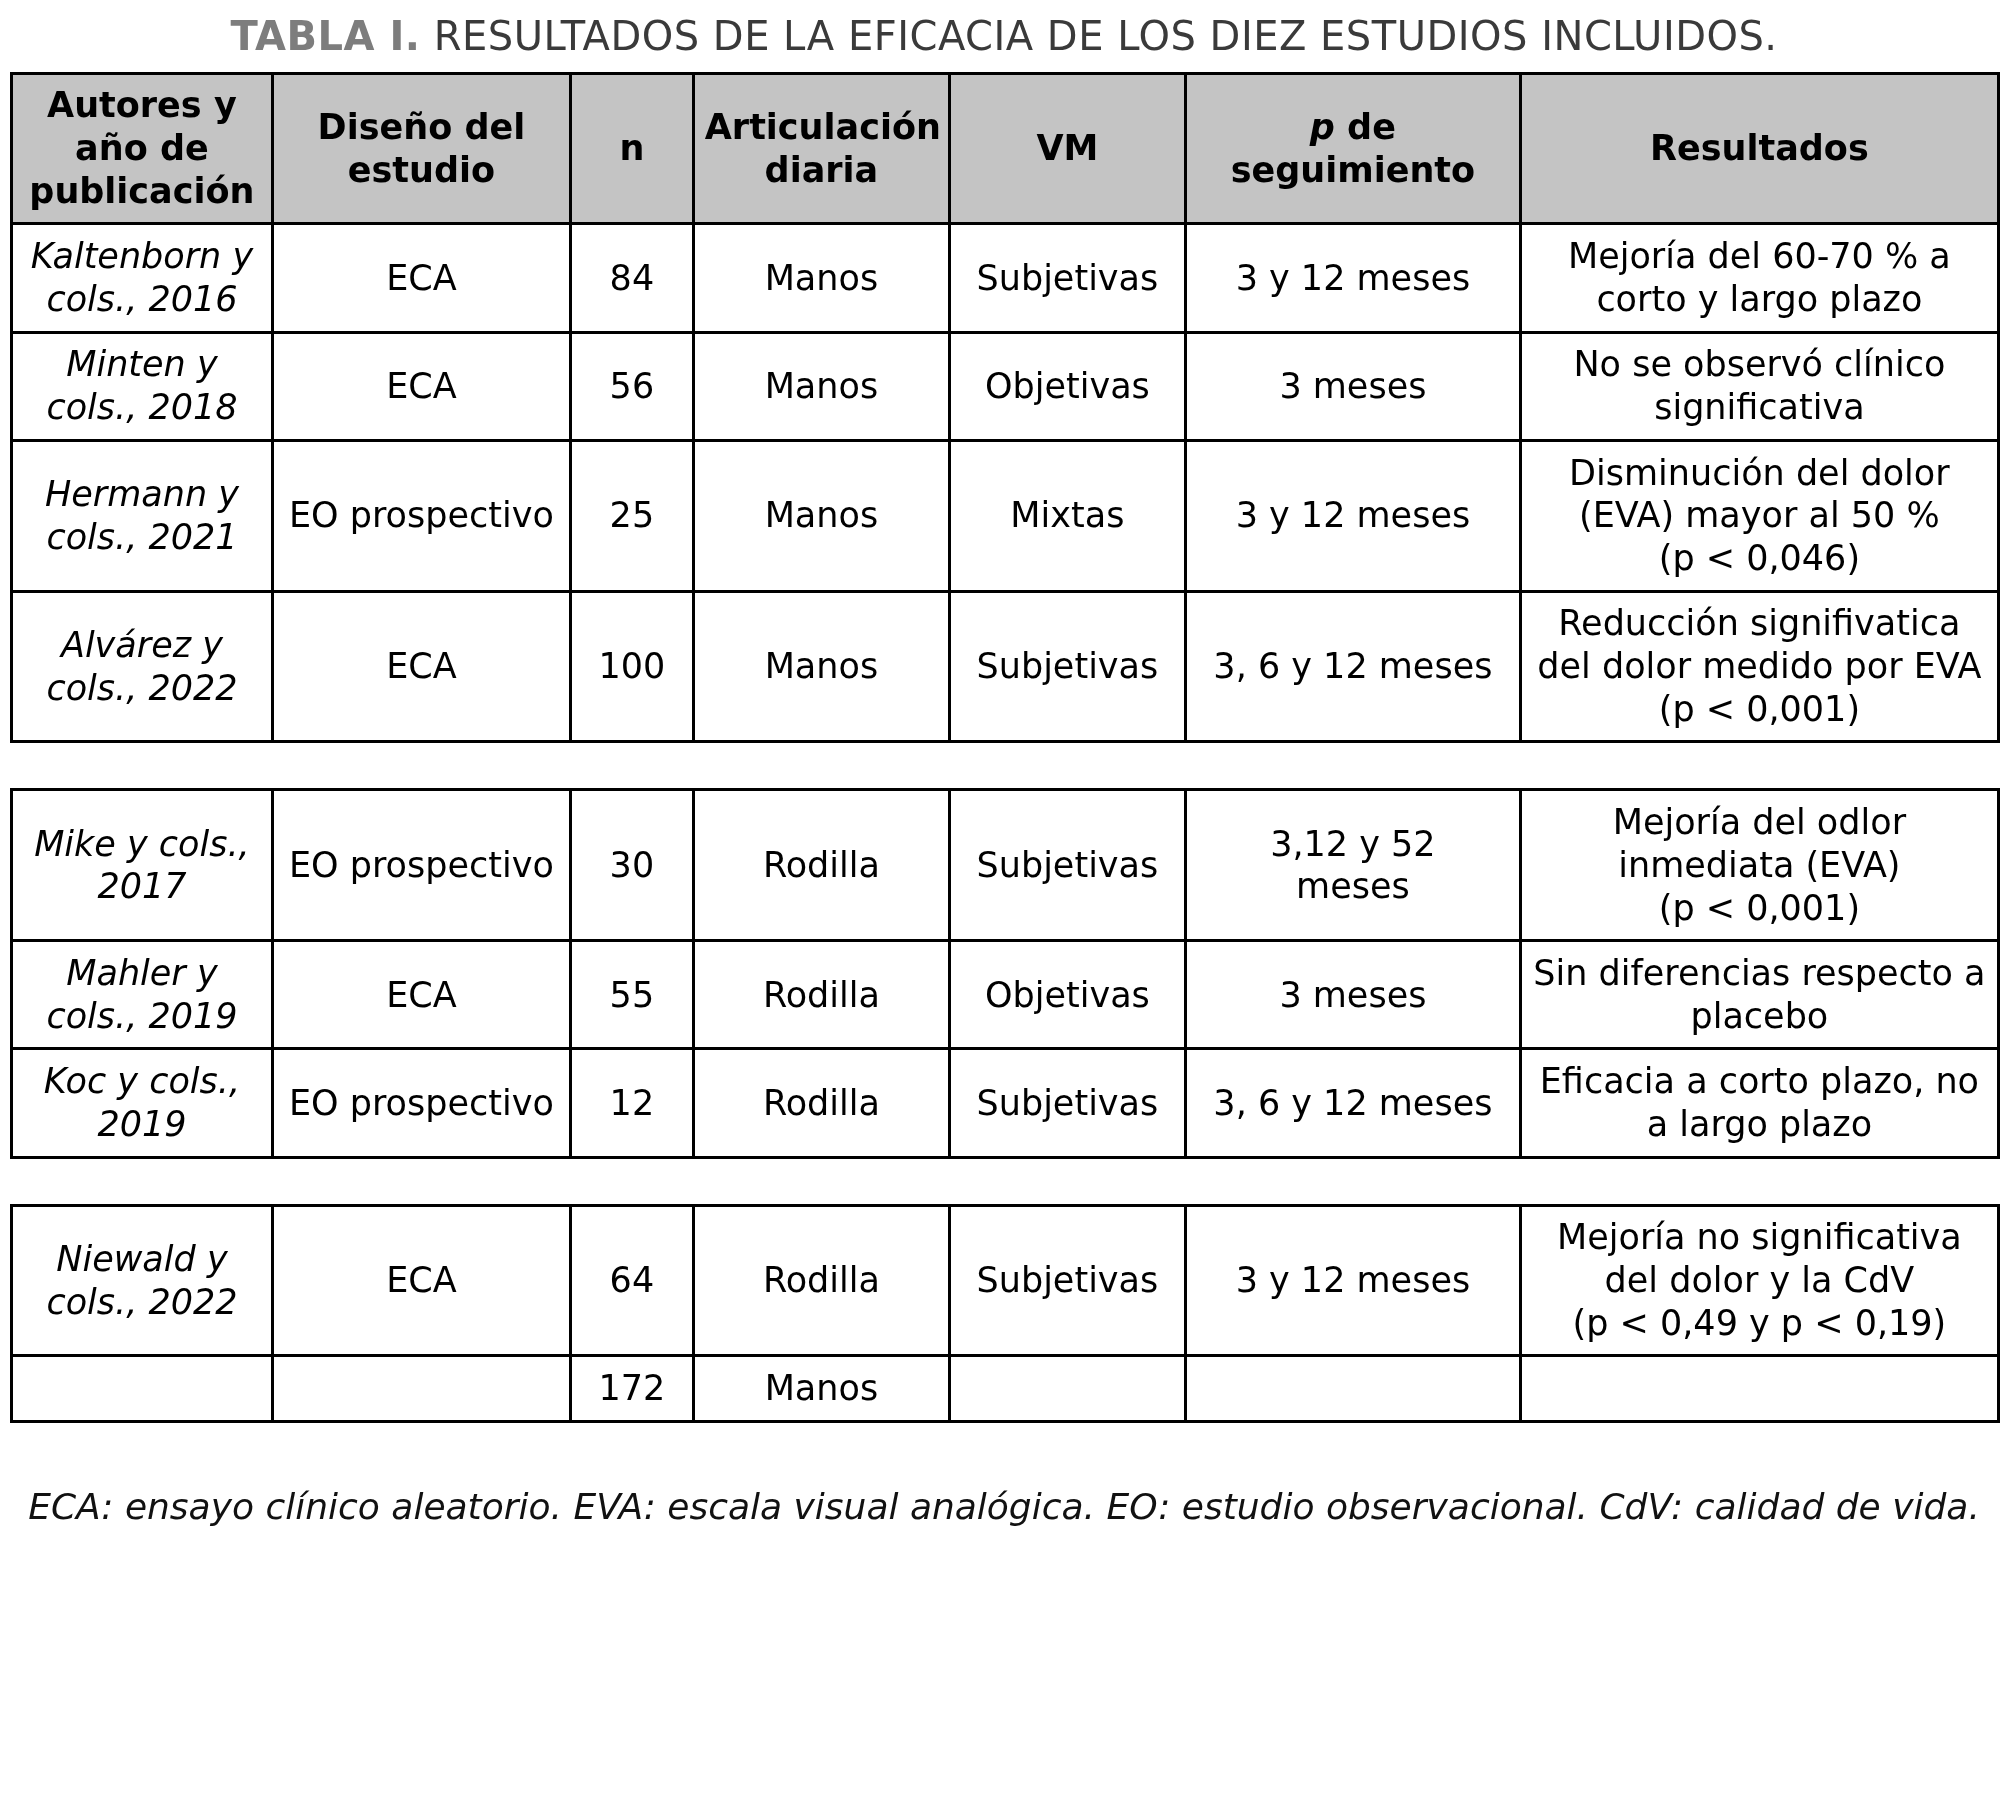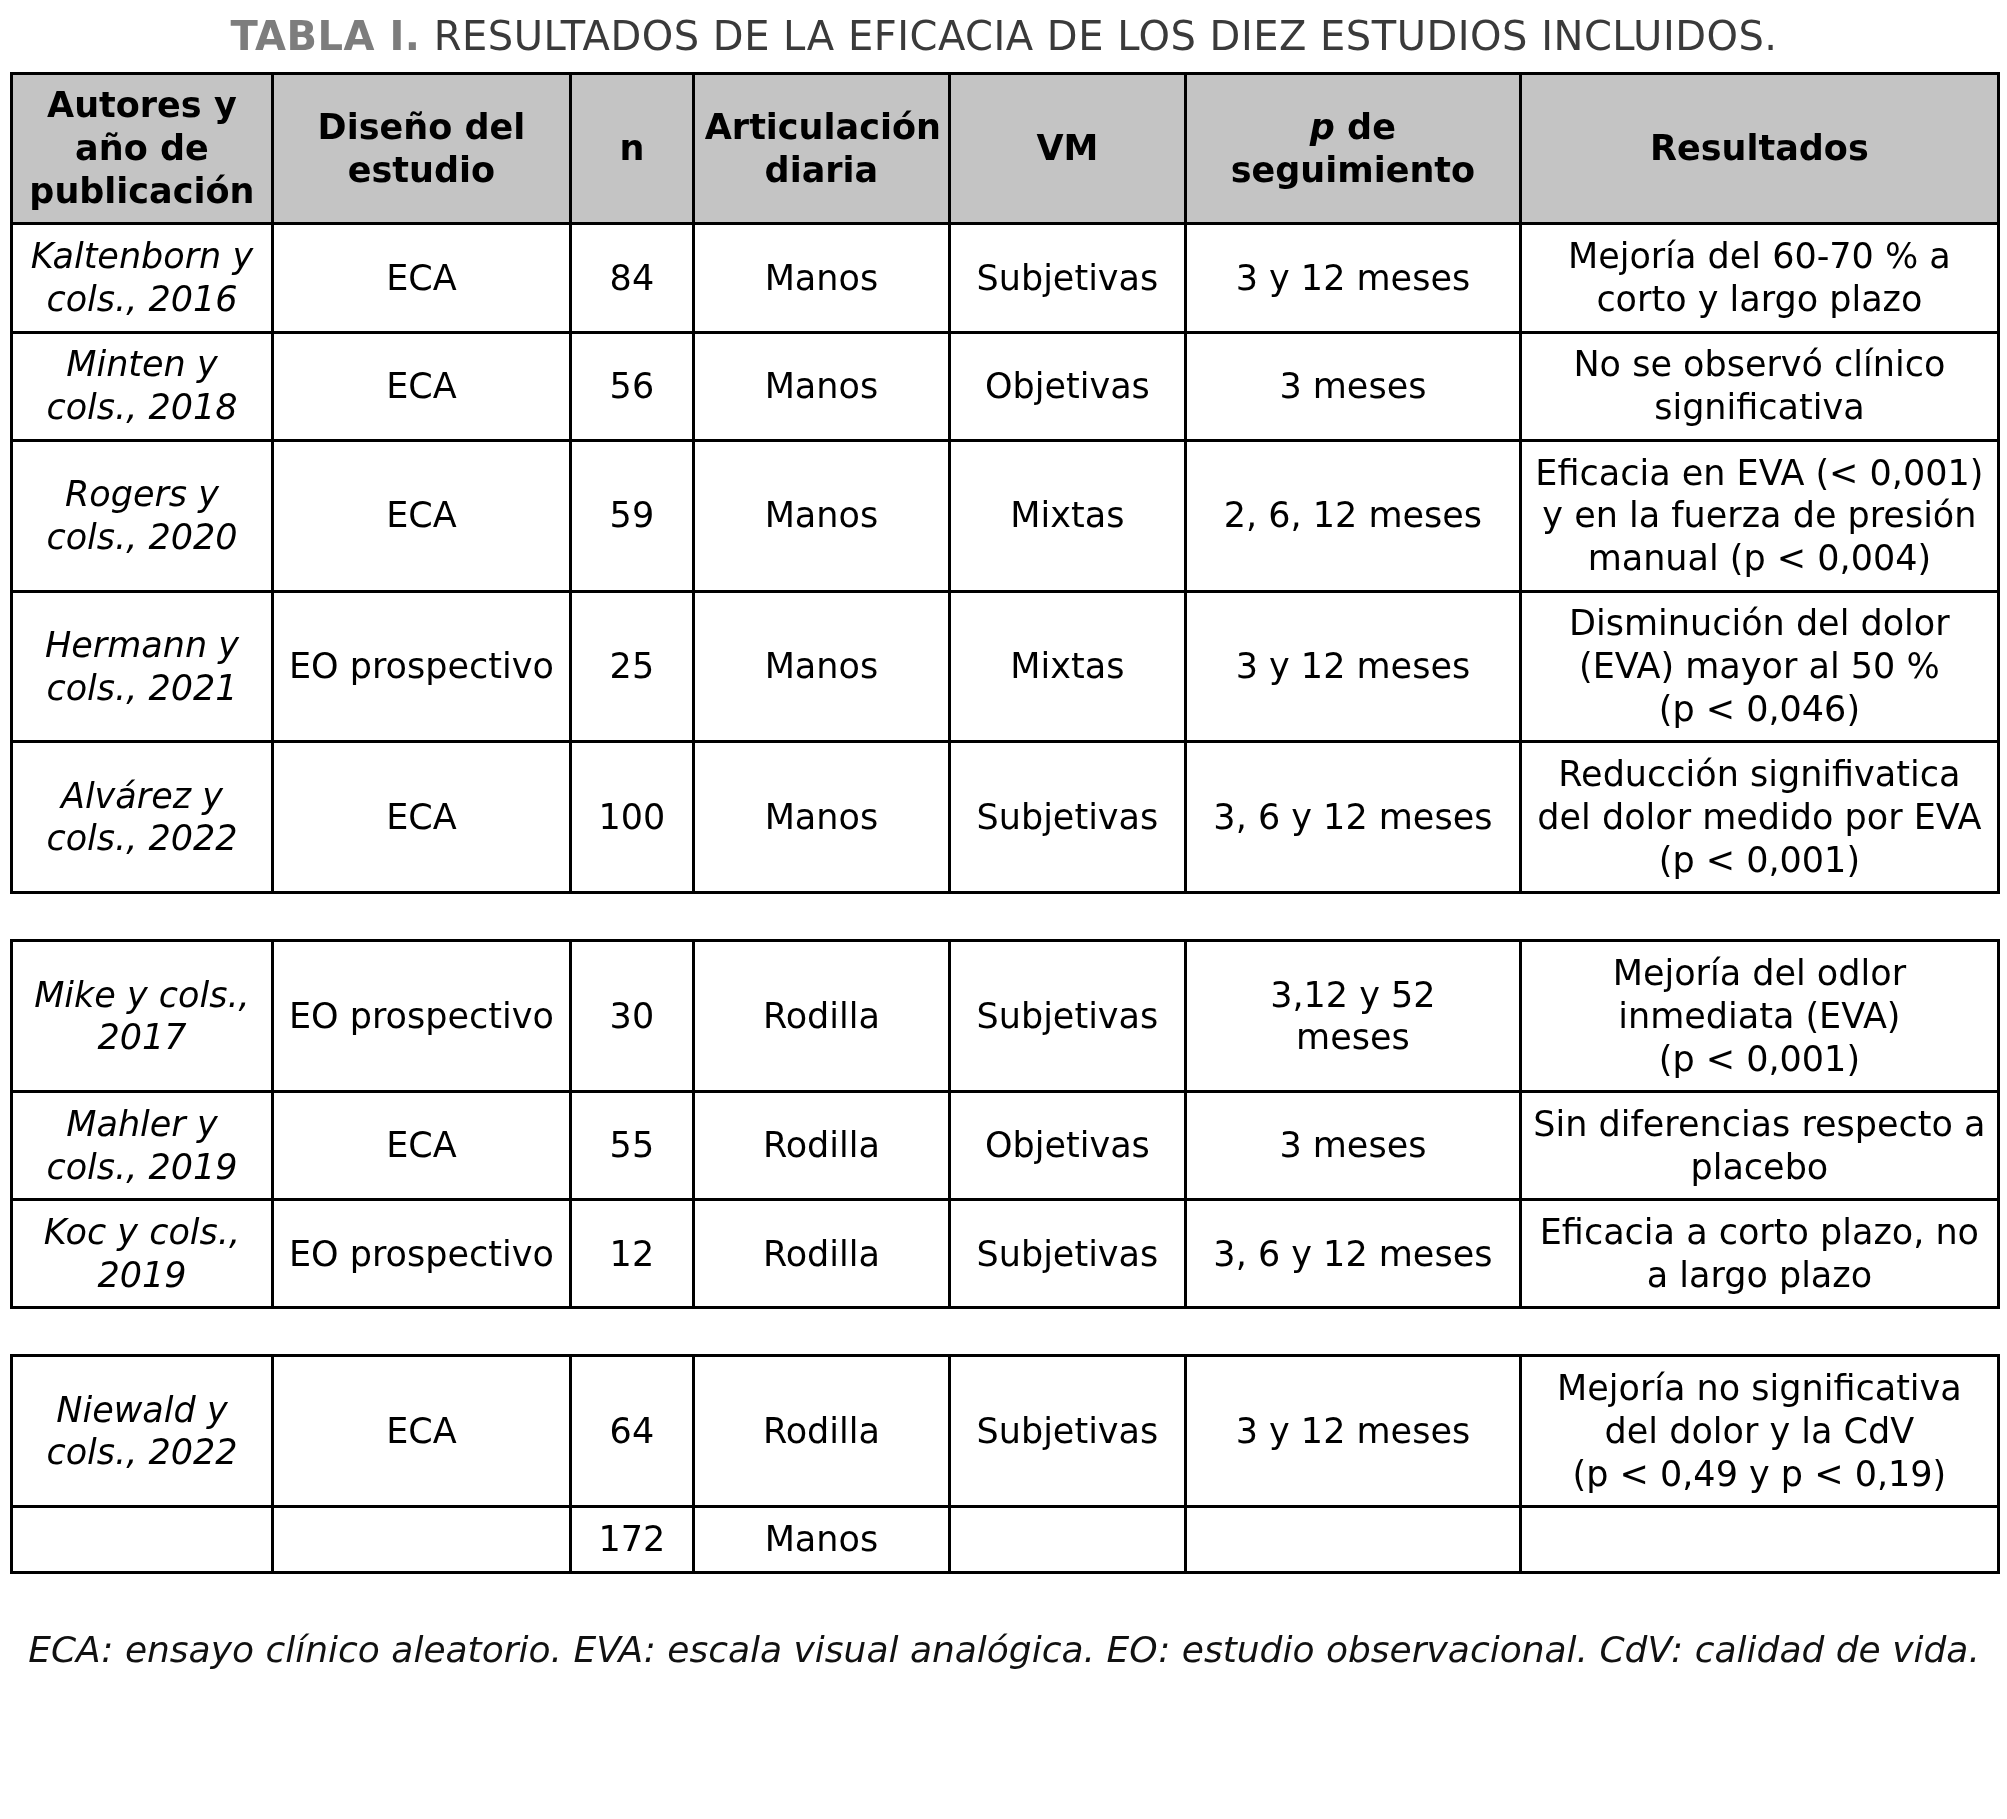--- a/index.html
+++ b/index.html
@@ -61,21 +61,21 @@
     border: none;
     height: 45px;
     padding: 0;
     background: #ffffff;
   }
   .footnote {
     font-style: italic;
     font-size: 36px;
     text-align: center;
     color: #111111;
-    margin-top: 10px;
+    margin-top: 18px;
     line-height: 1.15;
     white-space: nowrap;
   }
 </style>
 </head>
 <body>
 
 <div class="page-title">
   <span class="title-label">TABLA I.</span><span class="title-text"> RESULTADOS DE LA EFICACIA DE LOS DIEZ ESTUDIOS INCLUIDOS.</span>
 </div>
@@ -114,29 +114,20 @@
       <tr class="data-row">
         <td>Minten y cols., 2018</td>
         <td>ECA</td>
         <td>56</td>
         <td>Manos</td>
         <td>Objetivas</td>
         <td>3 meses</td>
         <td>No se observó clínico significativa</td>
       </tr>
       <tr class="data-row">
-        <td>Rogers y cols., 2020</td>
-        <td>ECA</td>
-        <td>59</td>
-        <td>Manos</td>
-        <td>Mixtas</td>
-        <td>2, 6, 12 meses</td>
-        <td>Eficacia en EVA (&lt; 0,001) y en la fuerza de presión manual (p &lt; 0,004)</td>
-      </tr>
-      <tr class="data-row">
         <td>Hermann y cols., 2021</td>
         <td>EO prospectivo</td>
         <td>25</td>
         <td>Manos</td>
         <td>Mixtas</td>
         <td>3 y 12 meses</td>
         <td>Disminución del dolor (EVA) mayor al 50 %
 (p &lt; 0,046)</td>
       </tr>
       <tr class="data-row">

